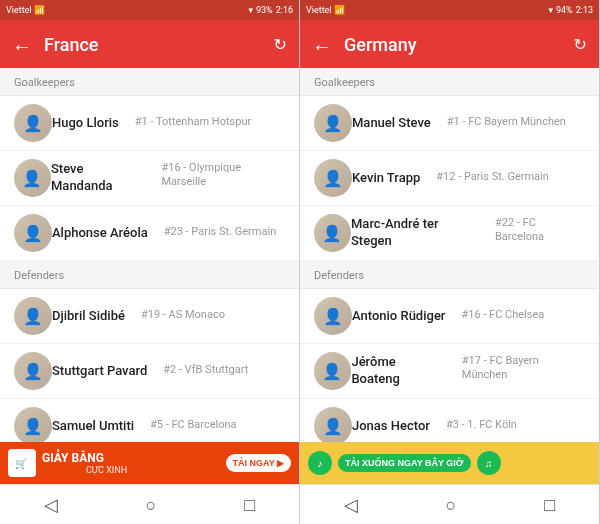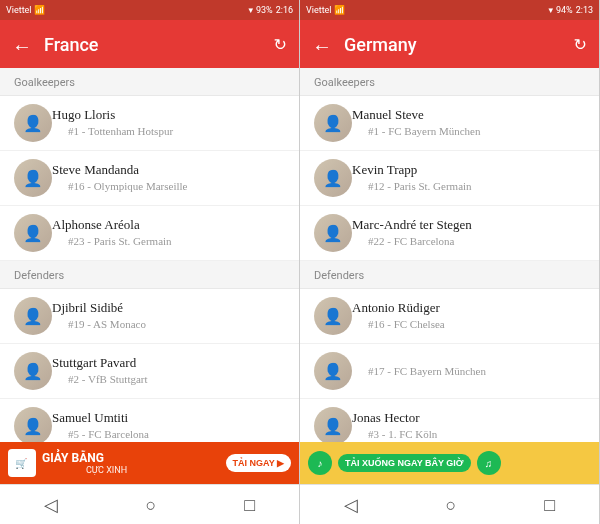--- a/index.html
+++ b/index.html
@@ -74,22 +74,20 @@
     }
     .player-item {
       display: flex;
       align-items: center;
       padding: 8px 14px;
       border-bottom: 1px solid #f0f0f0;
       background: #fff;
     }
     .player-info {
       display: flex;
-      flex-direction: column;
-      font-family: Liberation Serif, serif;
     }
     .player-name {
       font-size: 13px;
       font-weight: 500;
       color: #222;
       line-height: 1.3;
     }
     .player-detail {
       font-size: 11px;
       color: #999;
@@ -334,20 +332,21 @@
     <div class="player-item">
       <div class="avatar-circle">👤</div>
       <div class="player-info">
         <span class="player-name">Antonio Rüdiger</span>
         <span class="player-detail">#16 - FC Chelsea</span>
       </div>
     </div>
     <div class="player-item">
       <div class="avatar-circle">👤</div>
       <div class="player-info">
+        <span class="player-name">Jérôme Boateng</span>
         <span class="player-detail">#17 - FC Bayern München</span>
       </div>
     </div>
     <div class="player-item">
       <div class="avatar-circle">👤</div>
       <div class="player-info">
         <span class="player-name">Jonas Hector</span>
         <span class="player-detail">#3 - 1. FC Köln</span>
       </div>
     </div>

